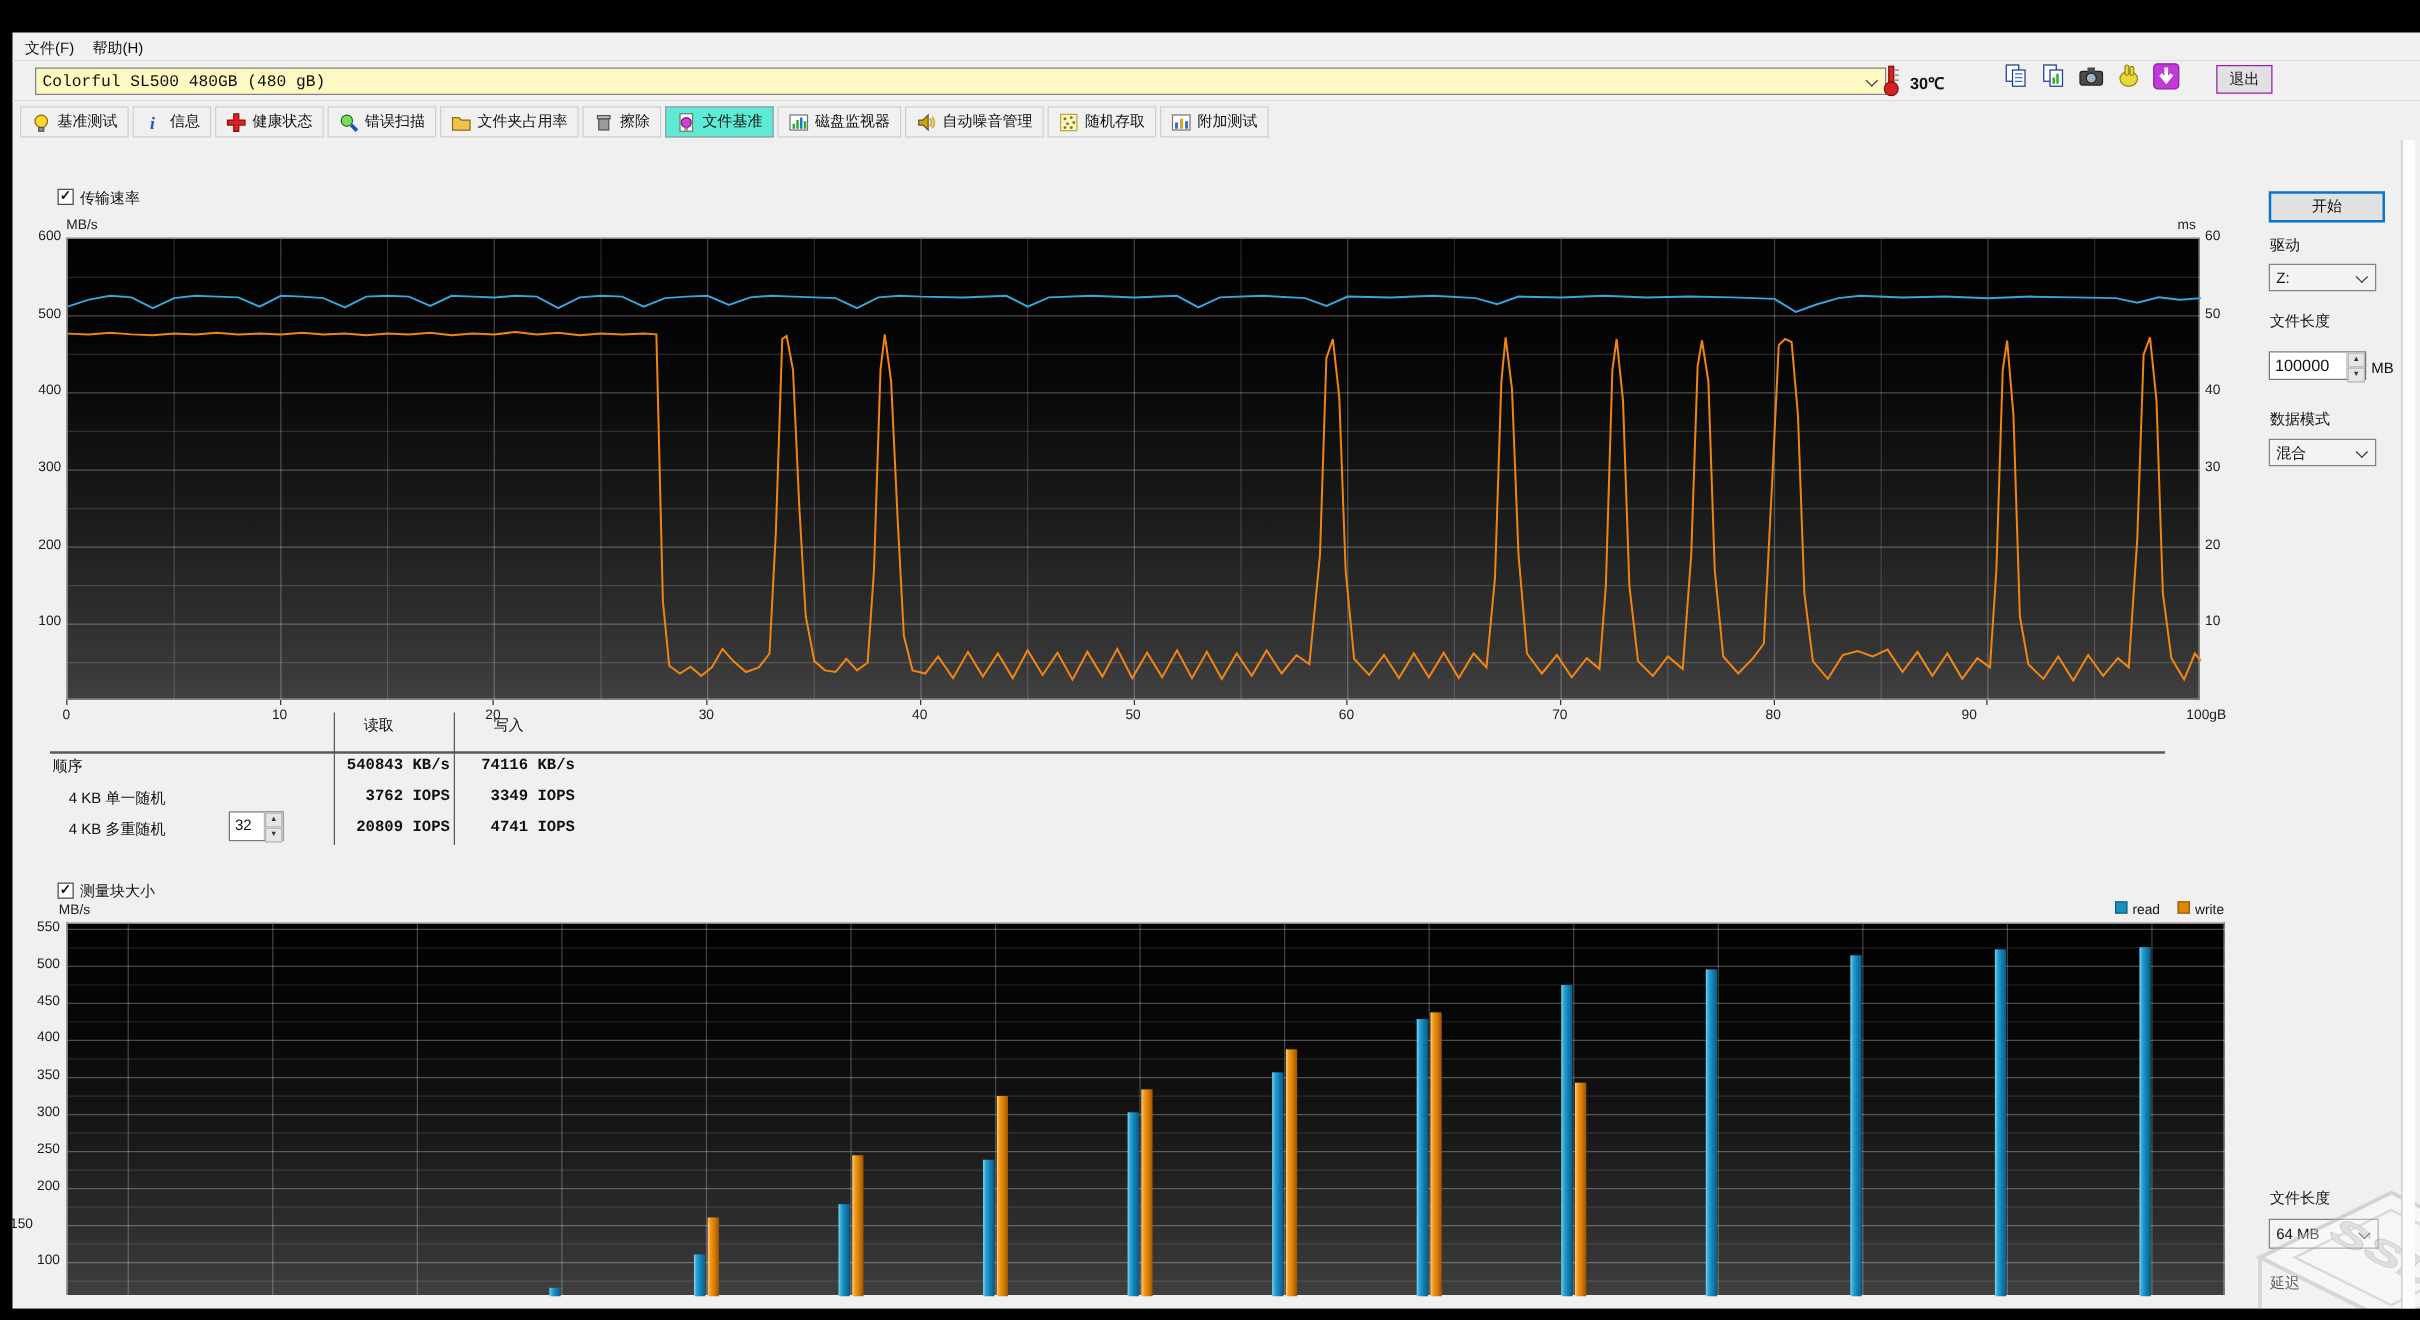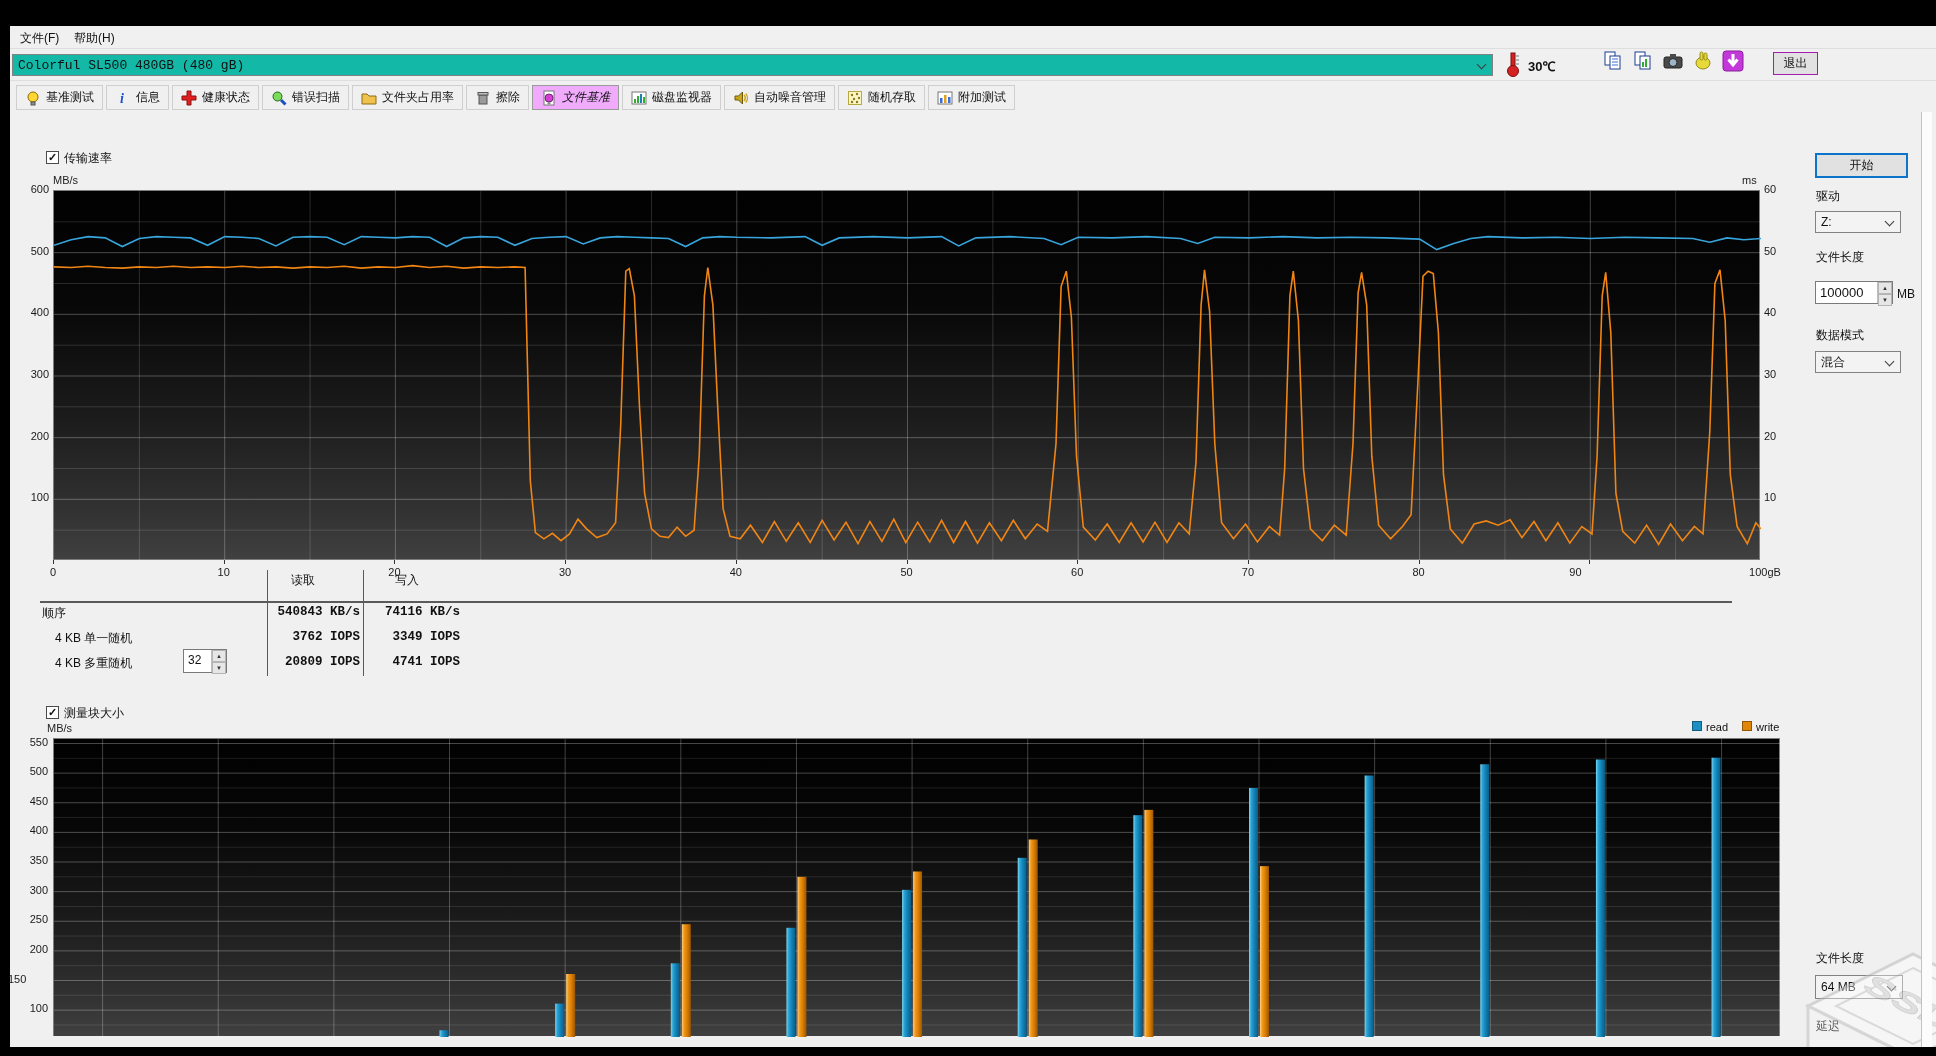--- a/index.html
+++ b/index.html
@@ -20,21 +20,21 @@
   .btn.focused{border:2px solid #0d74cc;background:#e5f1fb00;background:#e1e1e1;}
   .checkbox{width:13px;height:13px;background:#fff;border:1px solid #4a4a4a;box-sizing:border-box;
             font-size:11px;line-height:11px;font-weight:bold;text-align:center;color:#111;}
   .cblabel{font-size:12px;}
   .unitlbl{font-size:11px;color:#222;}
   .axlbl{position:absolute;font-size:11px;color:#1a1a1a;}
   
   #tabbar{display:flex;gap:3px;align-items:stretch;}
   .tab{display:flex;align-items:center;gap:5px;padding:3px 8px;border:1px solid #cfcfcf;
        background:#f0f0f0;font-size:12px;white-space:nowrap;cursor:default;}
-  .tab.active{background:#f0abfc;border-color:#9a9a9a;font-style:italic;}
+  .tab.active{background:#5eead4;border-color:#9a9a9a;}
   .tico{width:16px;height:16px;flex:0 0 auto;}
   .qbtn{width:26px;height:26px;display:flex;align-items:center;justify-content:center;cursor:default;}
   
   .plot{background:linear-gradient(180deg,#010101 0%,#070707 30%,#1c1c1c 62%,#333333 88%,#404040 100%);
         border:1px solid #7d7d7d;box-sizing:border-box;}
   #chart2{border-bottom:none;}
   
   .tline{background:#5a5a5a;}
   .th{position:absolute;font-size:12px;text-align:center;}
   .rowlbl{position:absolute;font-size:12px;}
@@ -53,21 +53,21 @@
 
 <div class="abs" style="left:0;top:0;width:1936px;height:26px;background:#000;"></div>
 <div class="abs" style="left:0;top:0;width:10px;height:1056px;background:#000;"></div>
 
 <div id="window" class="abs"></div>
 
 <div class="abs menu-item" style="left:14px;top:28px;">文件(F)</div>
 <div class="abs menu-item" style="left:68px;top:28px;">帮助(H)</div>
 <div class="abs sep" style="top:48px;"></div>
 
-<div class="abs combo" style="left:12px;top:54px;width:1481px;height:22px;background:#14b8a6;">
+<div class="abs combo" style="left:28px;top:54px;width:1481px;height:22px;background:#fef9c3;">
   <span class="val" style="font-family:'Liberation Mono',monospace;font-size:13px;">Colorful SL500 480GB (480 gB)</span>
   <span class="chev"></span>
 </div>
 <svg class="abs" style="left:1504px;top:50px;" width="18" height="28" viewBox="0 0 18 28">
   <rect x="7" y="3" width="4" height="15" fill="#d42222" stroke="#7d0f0f"></rect>
   <circle cx="9" cy="21" r="5.5" fill="#d42222" stroke="#7d0f0f"></circle>
   <line x1="12" y1="6" x2="15" y2="6" stroke="#777" stroke-width="1"></line>
   <line x1="12" y1="10" x2="15" y2="10" stroke="#777" stroke-width="1"></line>
   <line x1="12" y1="14" x2="15" y2="14" stroke="#777" stroke-width="1"></line>
 </svg>

